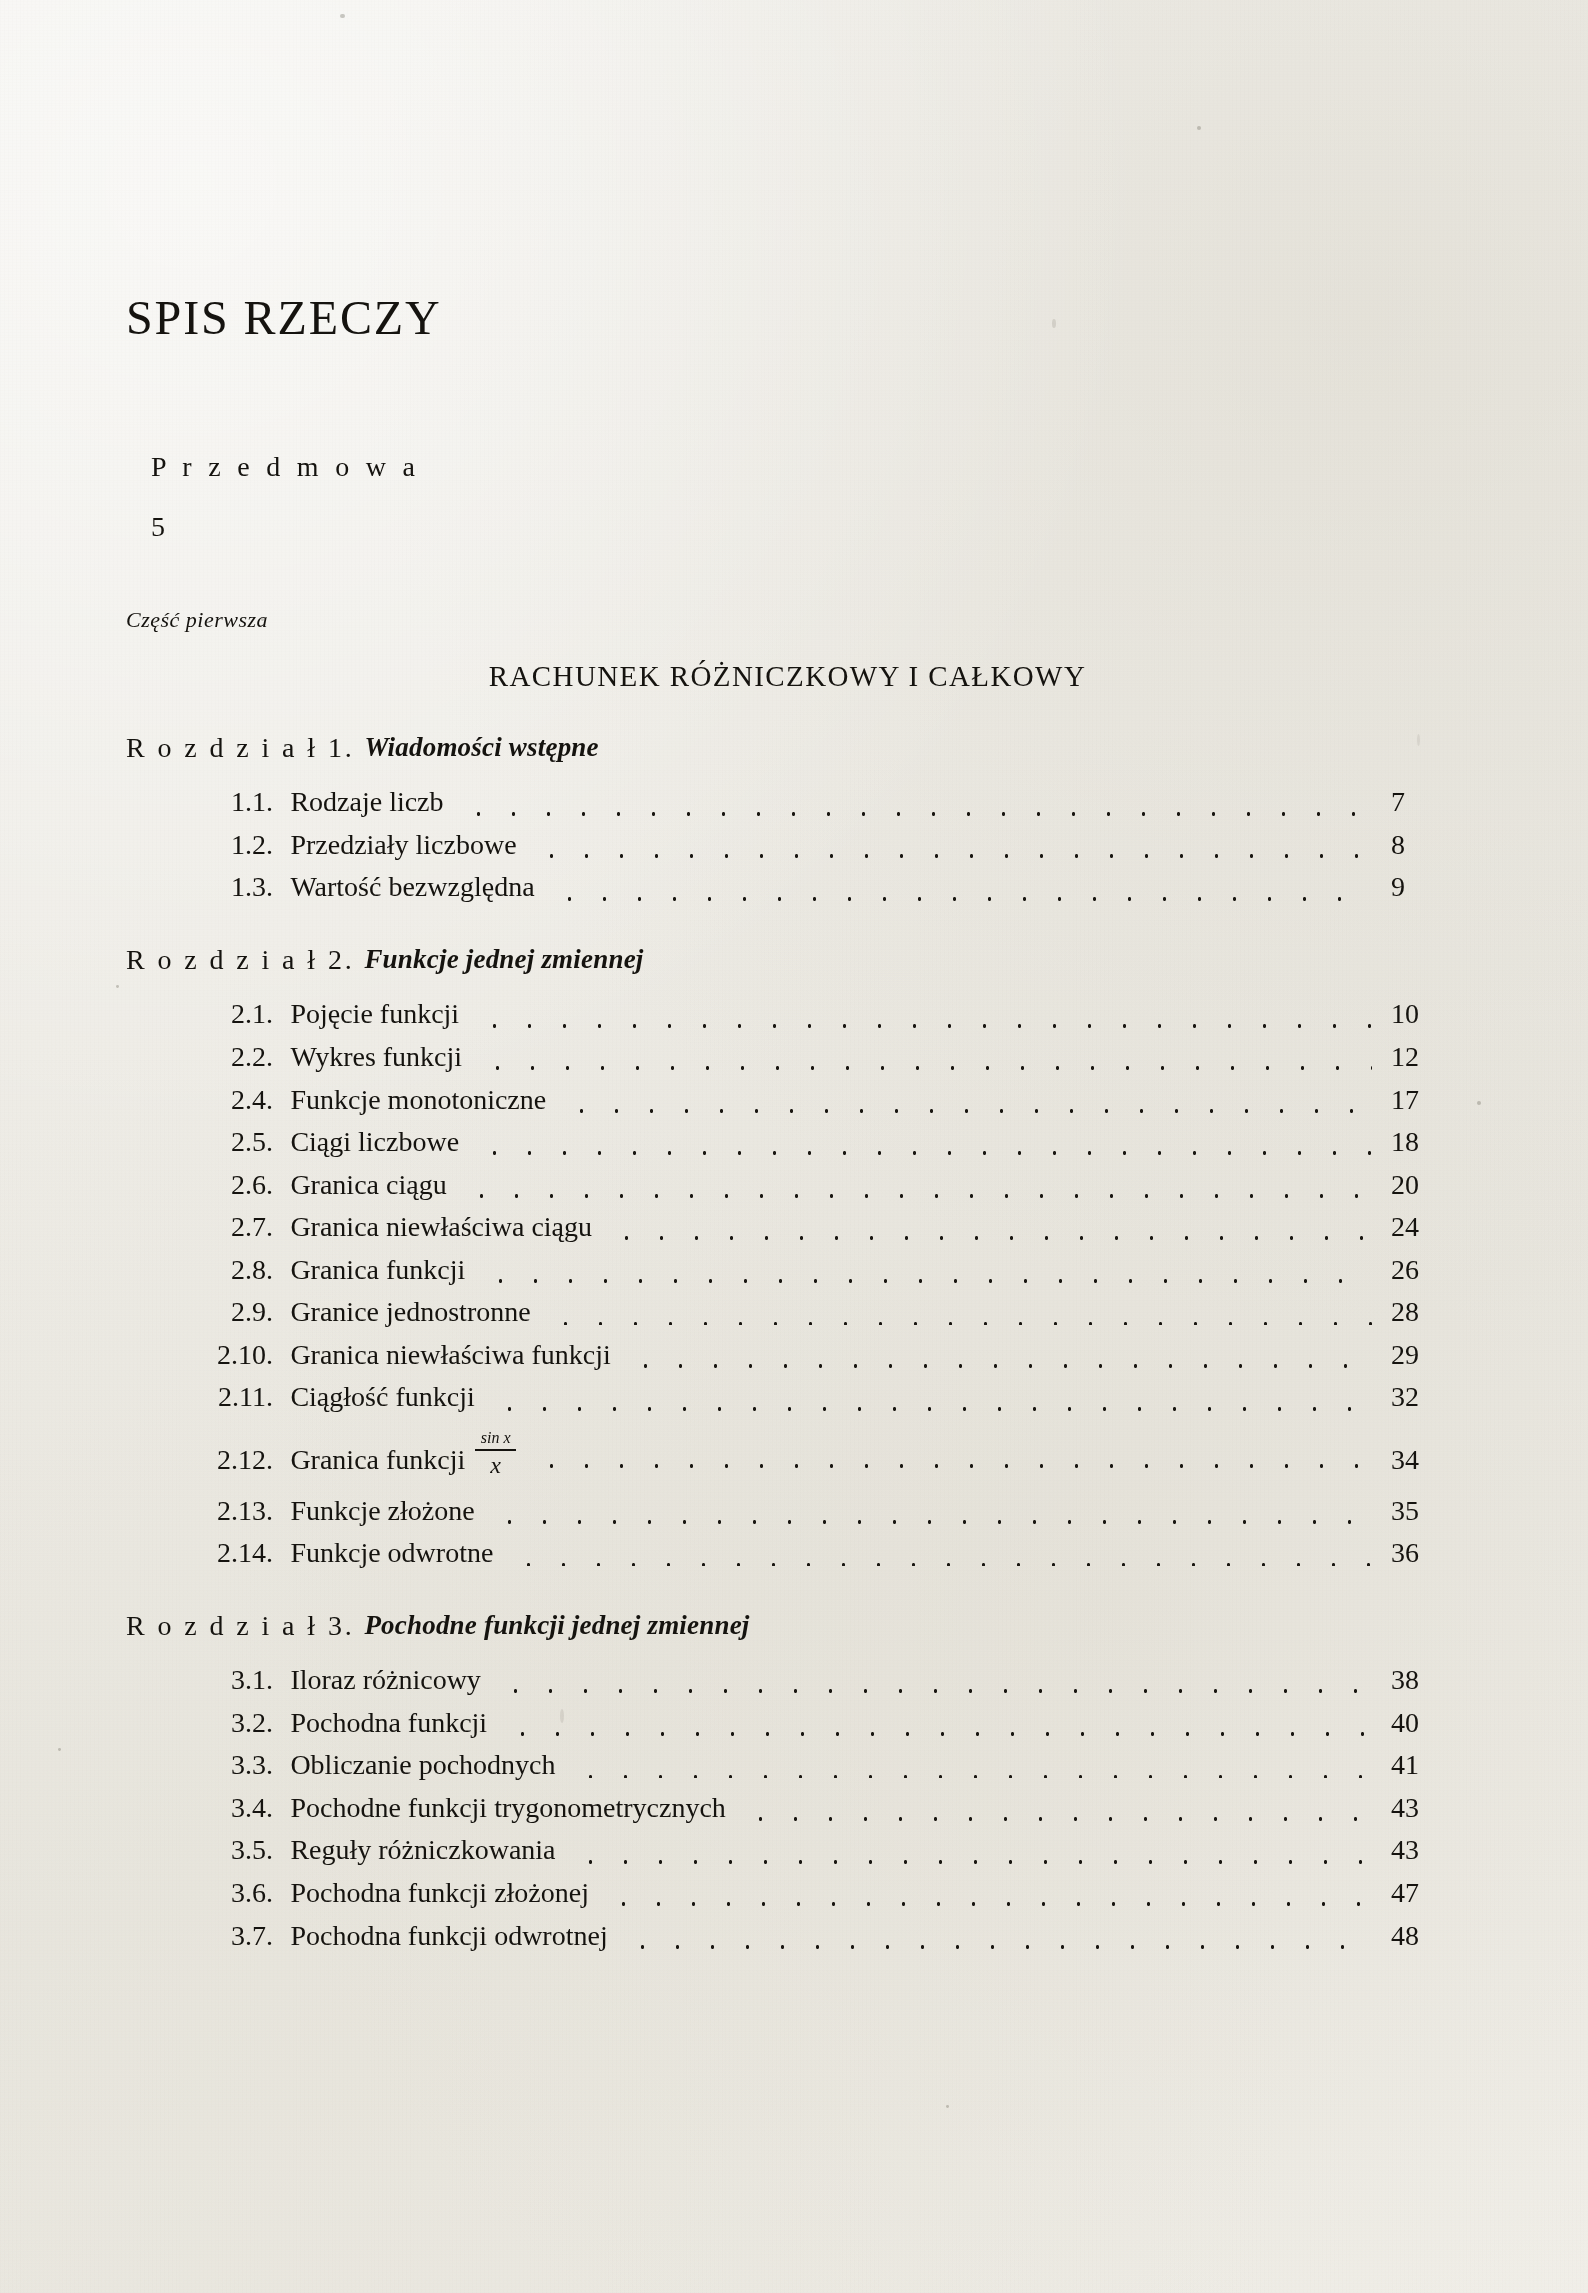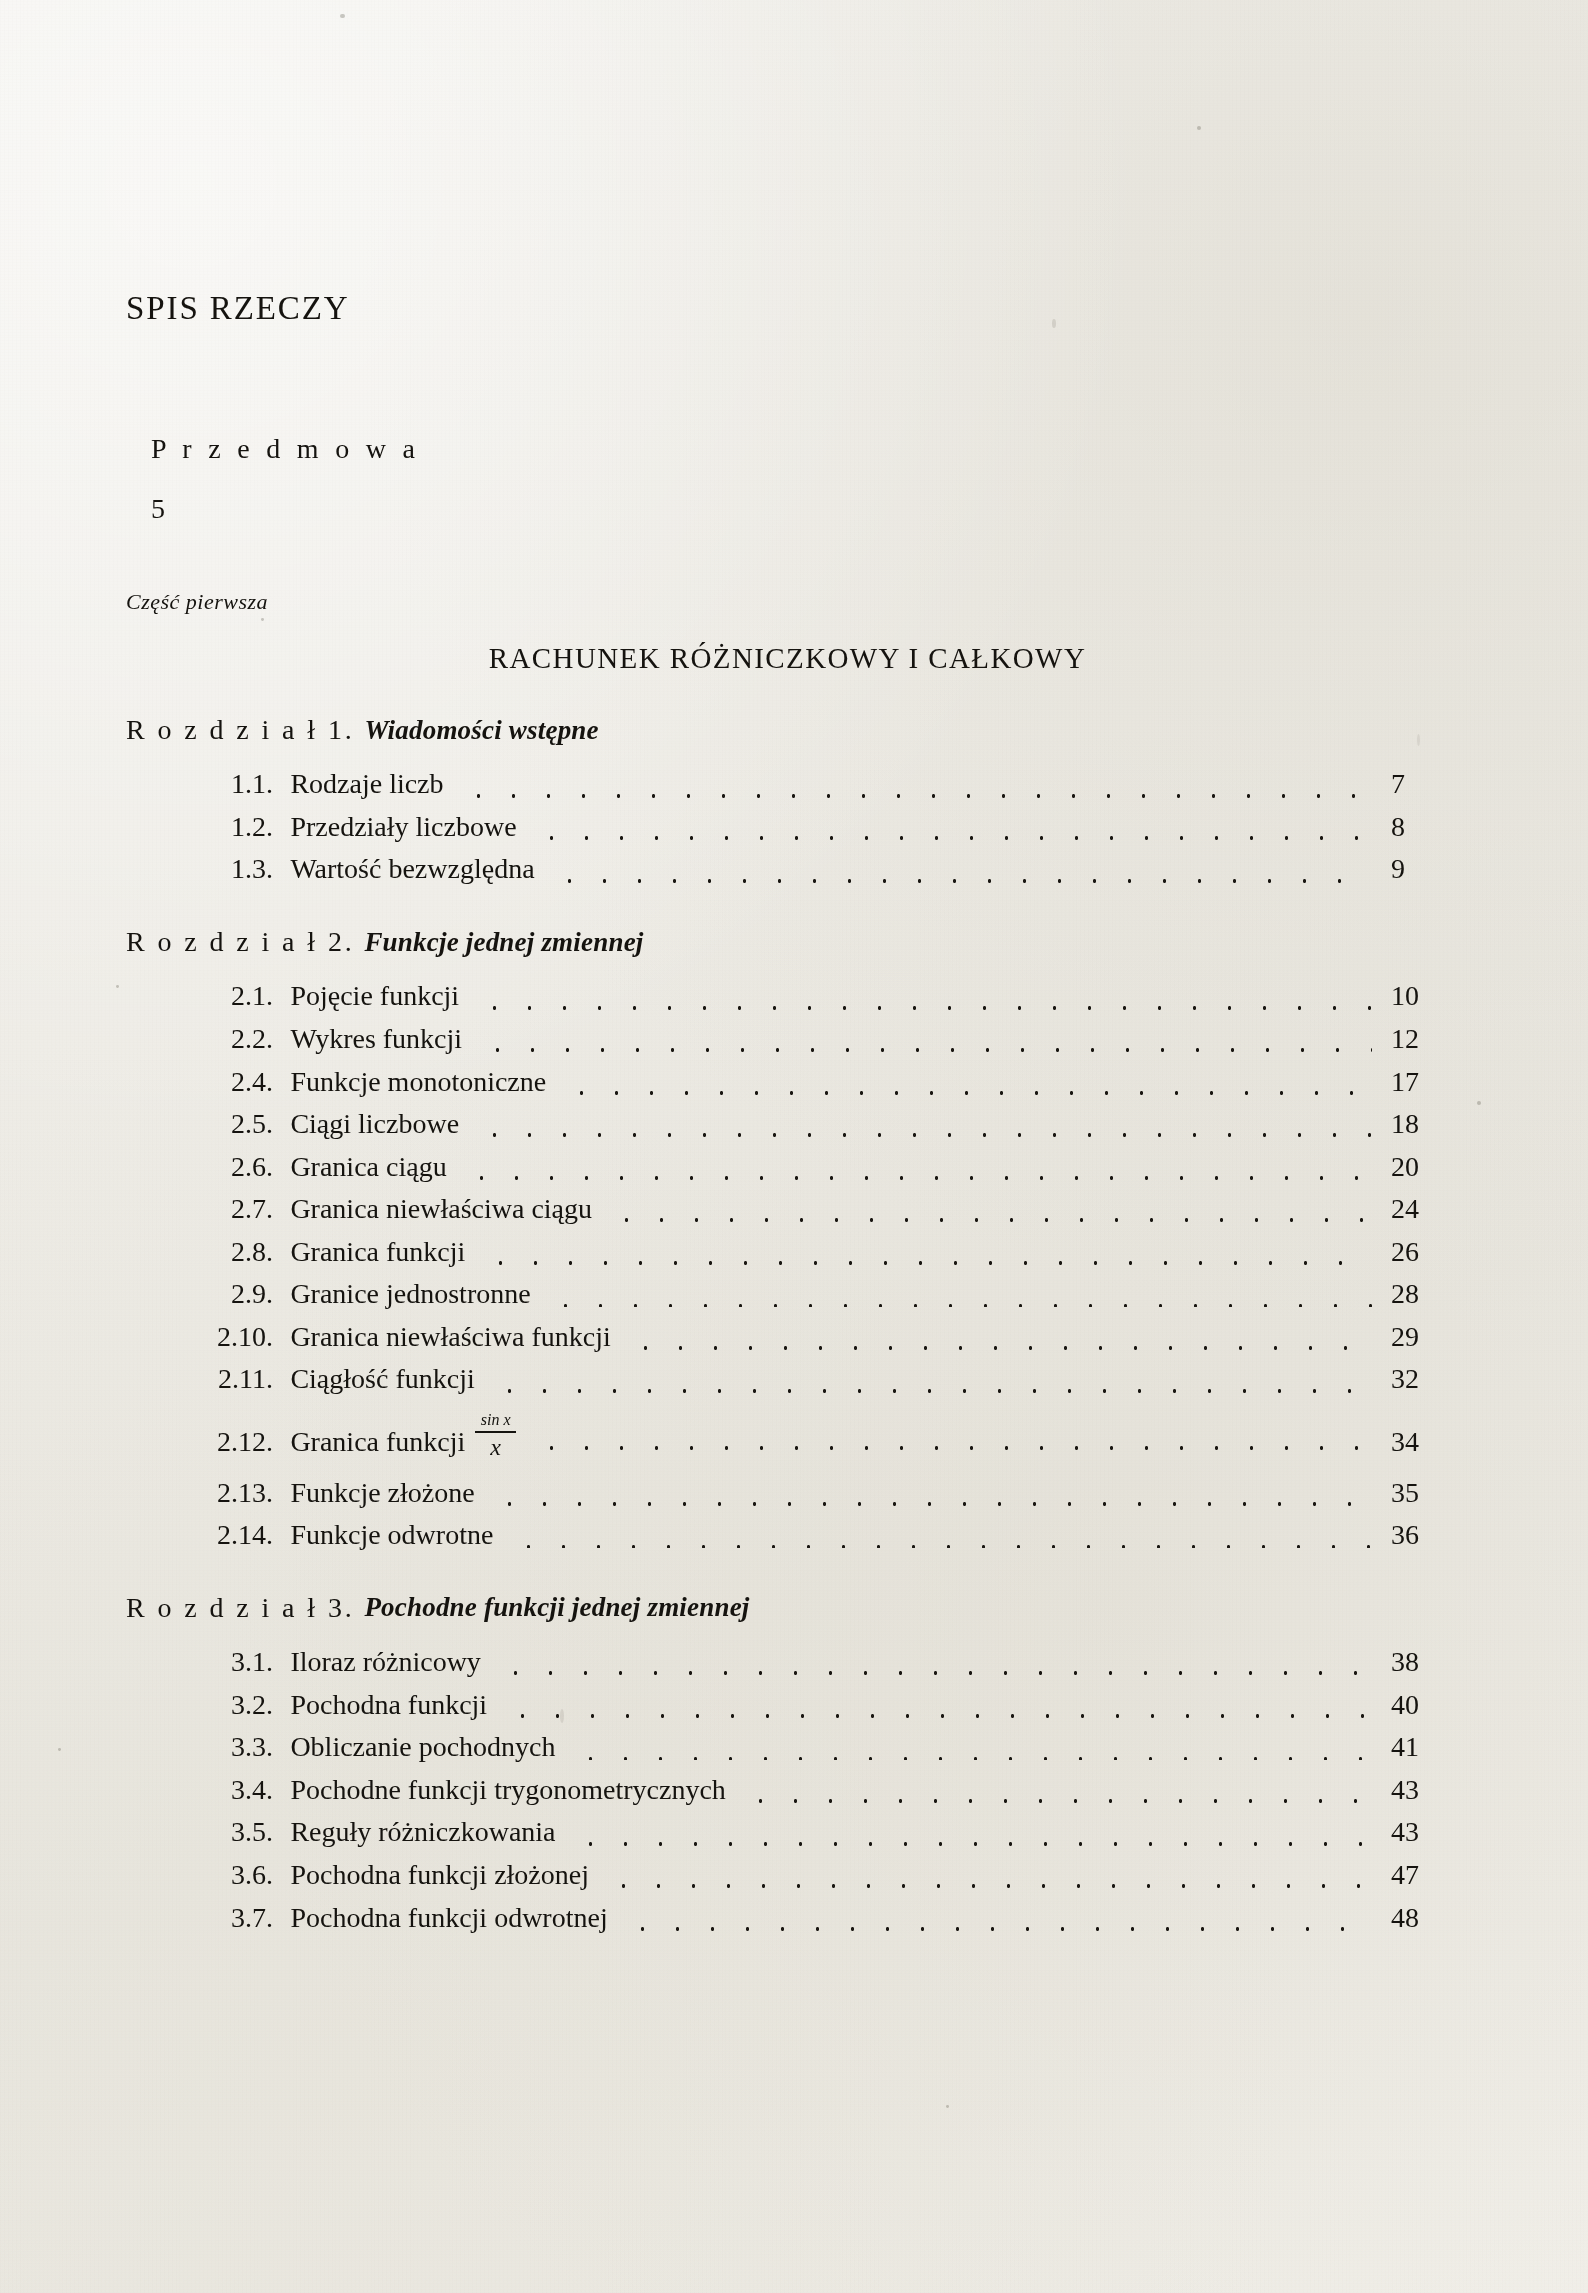--- a/index.html
+++ b/index.html
@@ -49,21 +49,21 @@
   }
 
   .content {
     position: absolute;
     left: 126px;
     top: 290px;
     width: 1323px;
   }
 
   h1.title {
-    font-size: 33px;
+    font-size: 48px;
     font-weight: normal;
     letter-spacing: 1.9px;
     margin: 0 0 106px 0;
     font-family: "Liberation Serif", serif;
   }
 
   
   .preface-row {
     display: flex;
     align-items: baseline;
@@ -106,21 +106,21 @@
     text-align: center;
     font-size: 29px;
     letter-spacing: 1.4px;
     margin: 0 0 33px 0;
   }
 
   .chapter {
     font-size: 28px;
     margin: 35px 0 17.4px 0;
     display: flex;
-    align-items: center;
+    align-items: flex-start;
   }
   .chapter .chap-word {
     letter-spacing: 2.9px;
     margin-right: 9.7px;
     white-space: nowrap;
   }
   .chapter .chap-title {
     font-weight: bold;
     font-size: 27px;
     letter-spacing: 0.2px;

